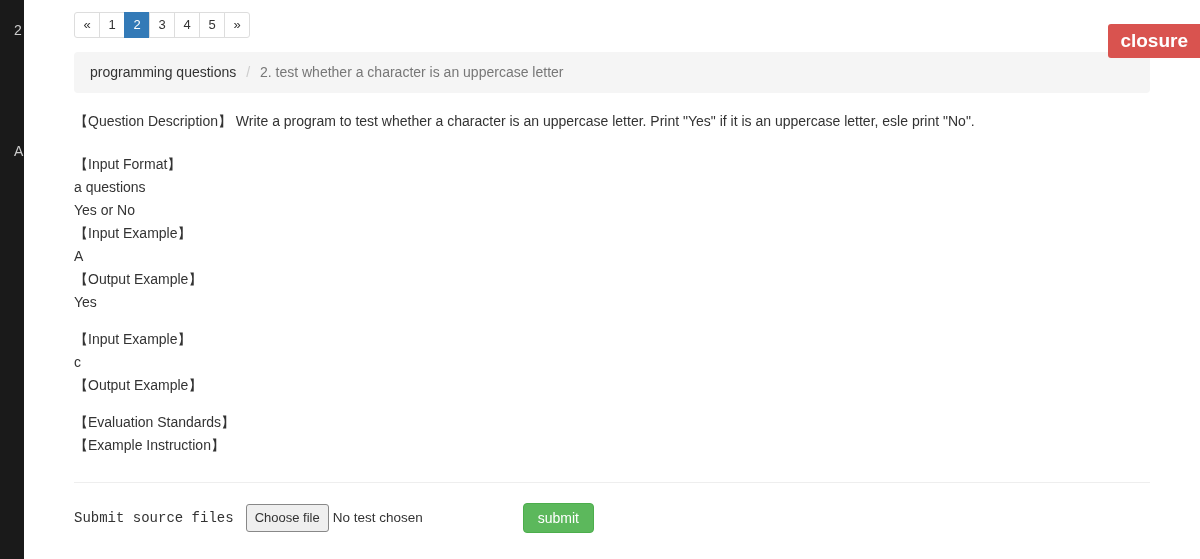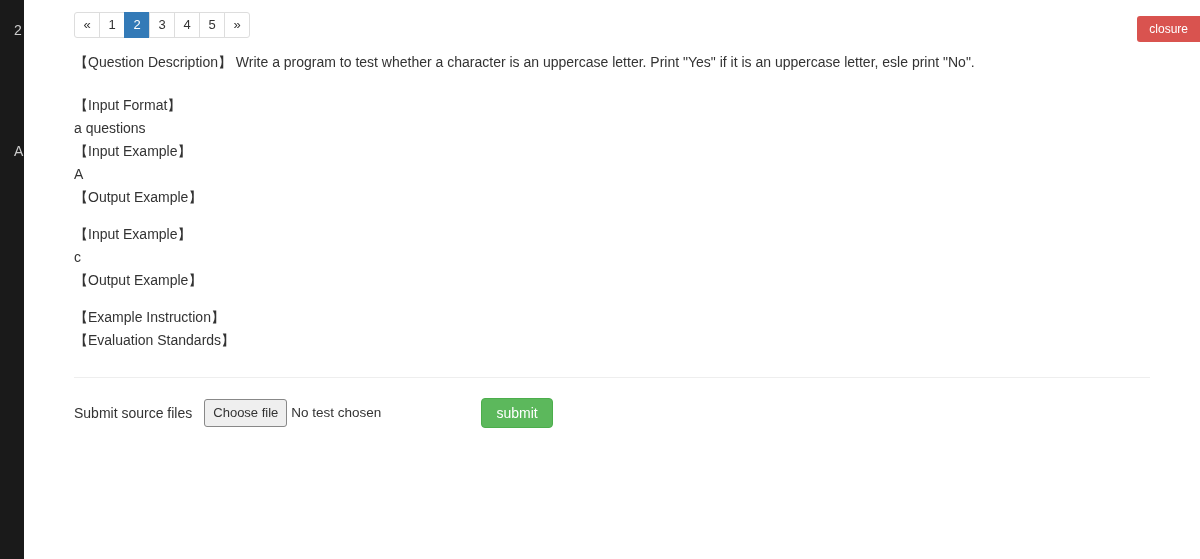--- a/index.html
+++ b/index.html
@@ -22,27 +22,27 @@
       bottom: 0;
       background: #fff;
       padding: 0;
       overflow: hidden;
     }
     .modal-inner {
       padding: 0 50px 0 50px;
     }
     .closure-btn {
       position: absolute;
-      top: 16px;
+      top: 24px;
       right: 0;
       background: #d9534f;
       color: #fff;
       padding: 6px 12px;
-      font-size: 12px;
-      font-weight: 400;
+      font-size: 19px;
+      font-weight: 700;
       border: none;
       cursor: pointer;
       border-radius: 3px 0 0 3px;
     }
     .pagination {
       display: flex;
       padding: 12px 0 14px 0;
     }
     .page {
       min-width: 26px;
@@ -85,21 +85,21 @@
       border: none;
       border-top: 1px solid #eee;
       margin: 26px 0 20px 0;
     }
     .submit-row {
       display: flex;
       align-items: center;
       gap: 10px;
       margin-bottom: 8px;
     }
-    .submit-label { font-size: 14px; margin-right: 2px;}
+    .submit-label { font-size: 14px; margin-right: 2px; font-family: Liberation Mono, monospace;}
     .file-wrap {
       display: inline-flex;
       align-items: center;
       font-size: 13.5px;
     }
     .choose-file {
       border: 1px solid #888;
       background: #efefef;
       padding: 3px 8px;
       font-size: 13px;
@@ -148,45 +148,52 @@
     <div class="pagination">
       <div class="page">«</div>
       <div class="page">1</div>
       <div class="page active">2</div>
       <div class="page">3</div>
       <div class="page">4</div>
       <div class="page">5</div>
       <div class="page">»</div>
     </div>
 
+    <div class="breadcrumb">
+      <span>programming questions</span>
+      <span class="sep">/</span>
+      <span class="current">2. test whether a character is an uppercase letter</span>
+    </div>
 
     <div class="content">
       <p>
         <span>【Question Description】</span>
         <span> </span>
         <span>Write a program to test whether a character is an uppercase letter. Print "Yes" if it is an uppercase letter, esle print "No".</span>
       </p>
 
       <div class="block">
         <div class="section-label">【Input Format】</div>
         <div class="section-value" style="margin-bottom:2px">a questions</div>
+        <div class="section-value" style="margin-bottom:2px">Yes or No</div>
         <div class="section-label">【Input Example】</div>
         <div class="section-value" style="margin-bottom:2px">A</div>
         <div class="section-label">【Output Example】</div>
+        <div class="section-value">Yes</div>
       </div>
 
       <div class="block">
         <div class="section-label">【Input Example】</div>
         <div class="section-value" style="margin-bottom:2px">c</div>
         <div class="section-label">【Output Example】</div>
       </div>
 
       <div class="block">
+        <div class="section-label">【Evaluation Standards】</div>
         <div class="section-label">【Example Instruction】</div>
-        <div class="section-label">【Evaluation Standards】</div>
       </div>
     </div>
 
     <hr class="divider">
 
     <div class="submit-row">
       <span class="submit-label">Submit source files</span>
       <span class="file-wrap">
         <span class="choose-file">Choose file</span>
         <span class="file-chosen">No test chosen</span>

